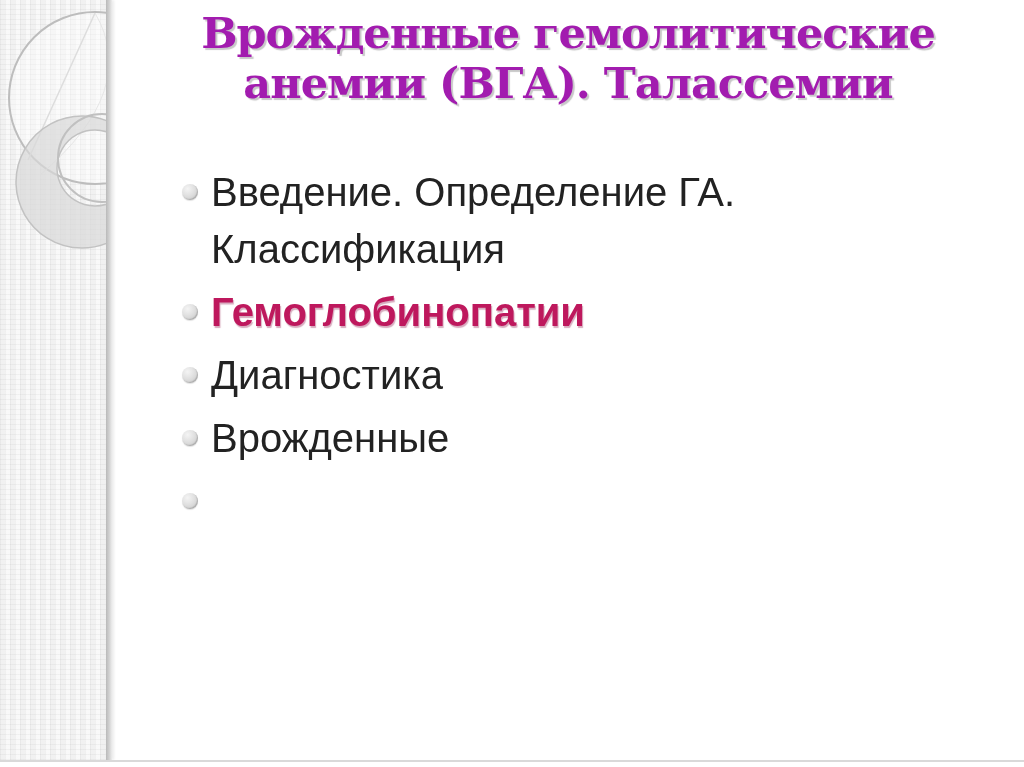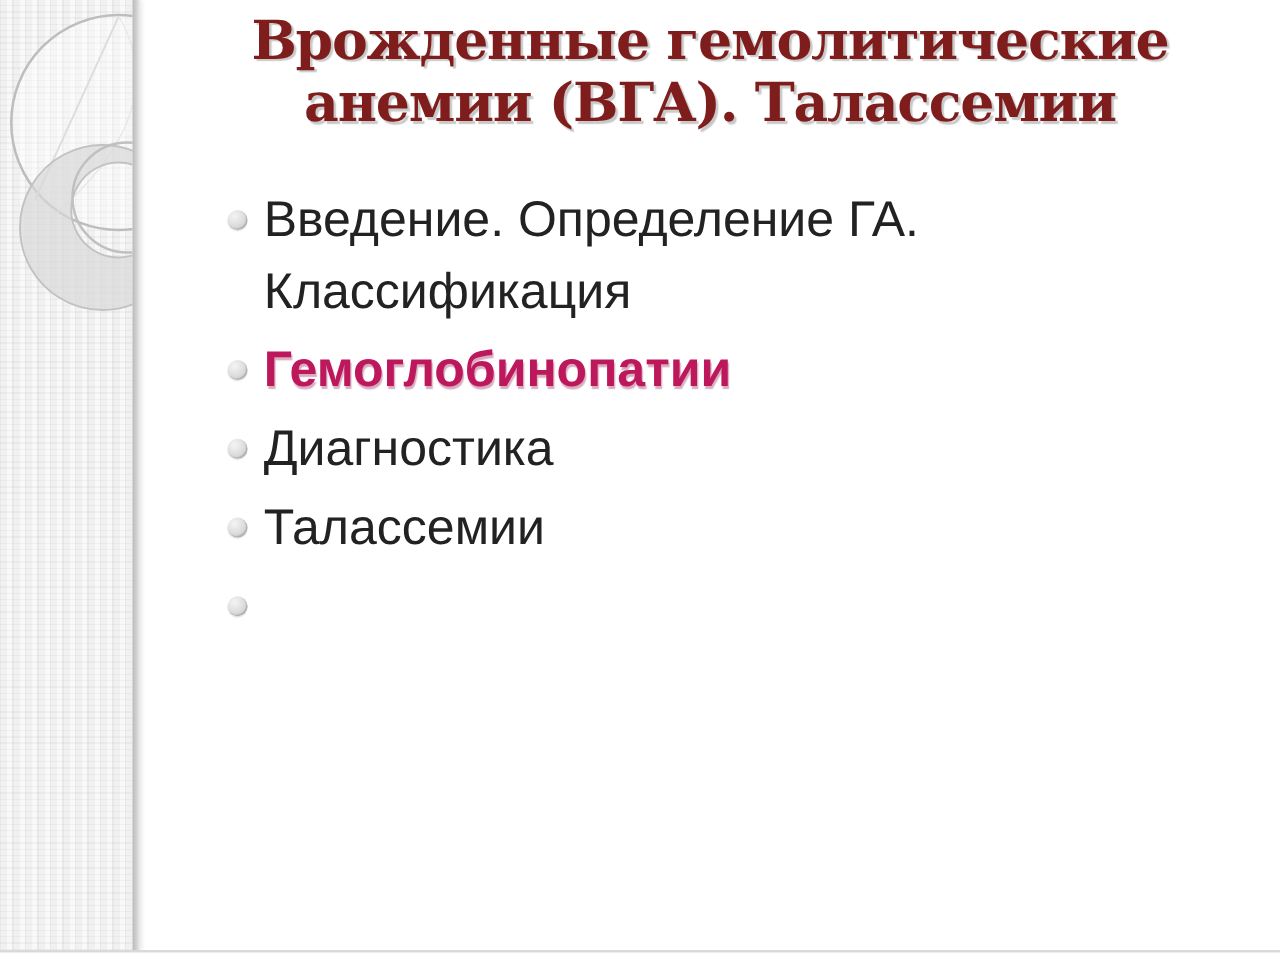--- a/index.html
+++ b/index.html
@@ -25,26 +25,26 @@
     position:absolute;left:0;top:760px;width:1024px;height:2px;background:#d9d9d9;
   }
 
   
   .content{position:absolute;left:112px;top:0;width:912px;height:760px;}
 
   .title{
     margin:0;padding-top:8px;text-align:center;
     font-family:"DejaVu Serif","Liberation Serif",serif;
     font-weight:700;font-size:43px;line-height:50px;letter-spacing:-1px;
-    color:#7f1d1d;text-shadow:2px 2px 1px rgba(0,0,0,0.22);
+    color:#a21caf;text-shadow:2px 2px 1px rgba(0,0,0,0.22);
   }
   .title .tline{display:block;}
 
   .bullets{
-    position:absolute;left:70px;top:148px;margin:0;padding:0;list-style:none;
+    position:absolute;left:70px;top:164px;margin:0;padding:0;list-style:none;
   }
   .bullets li{
     display:flex;align-items:flex-start;margin:0 0 6px 0;
     font-size:40px;line-height:57px;color:#222222;
   }
   .bullet-dot{
     flex:0 0 16px;width:16px;height:16px;margin:20px 13px 0 0;border-radius:50%;
     background:radial-gradient(circle at 35% 30%, #f4f4f4 0%, #e0e0e0 45%, #c4c4c4 100%);
     box-shadow:inset -1px -1px 1px rgba(0,0,0,0.18), 0 1px 1px rgba(0,0,0,0.12);
   }
@@ -90,21 +90,21 @@
       <li class="highlight">
         <span class="bullet-dot"></span>
         <span class="btext">Гемоглобинопатии</span>
       </li>
       <li>
         <span class="bullet-dot"></span>
         <span class="btext">Диагностика</span>
       </li>
       <li>
         <span class="bullet-dot"></span>
-        <span class="btext">Талассемии</span>
+        <span class="btext">Врожденные</span>
       </li>
       <li>
         <span class="bullet-dot"></span>
       </li>
     </ul>
 
   </div>
 </div>
 
 </body></html>

